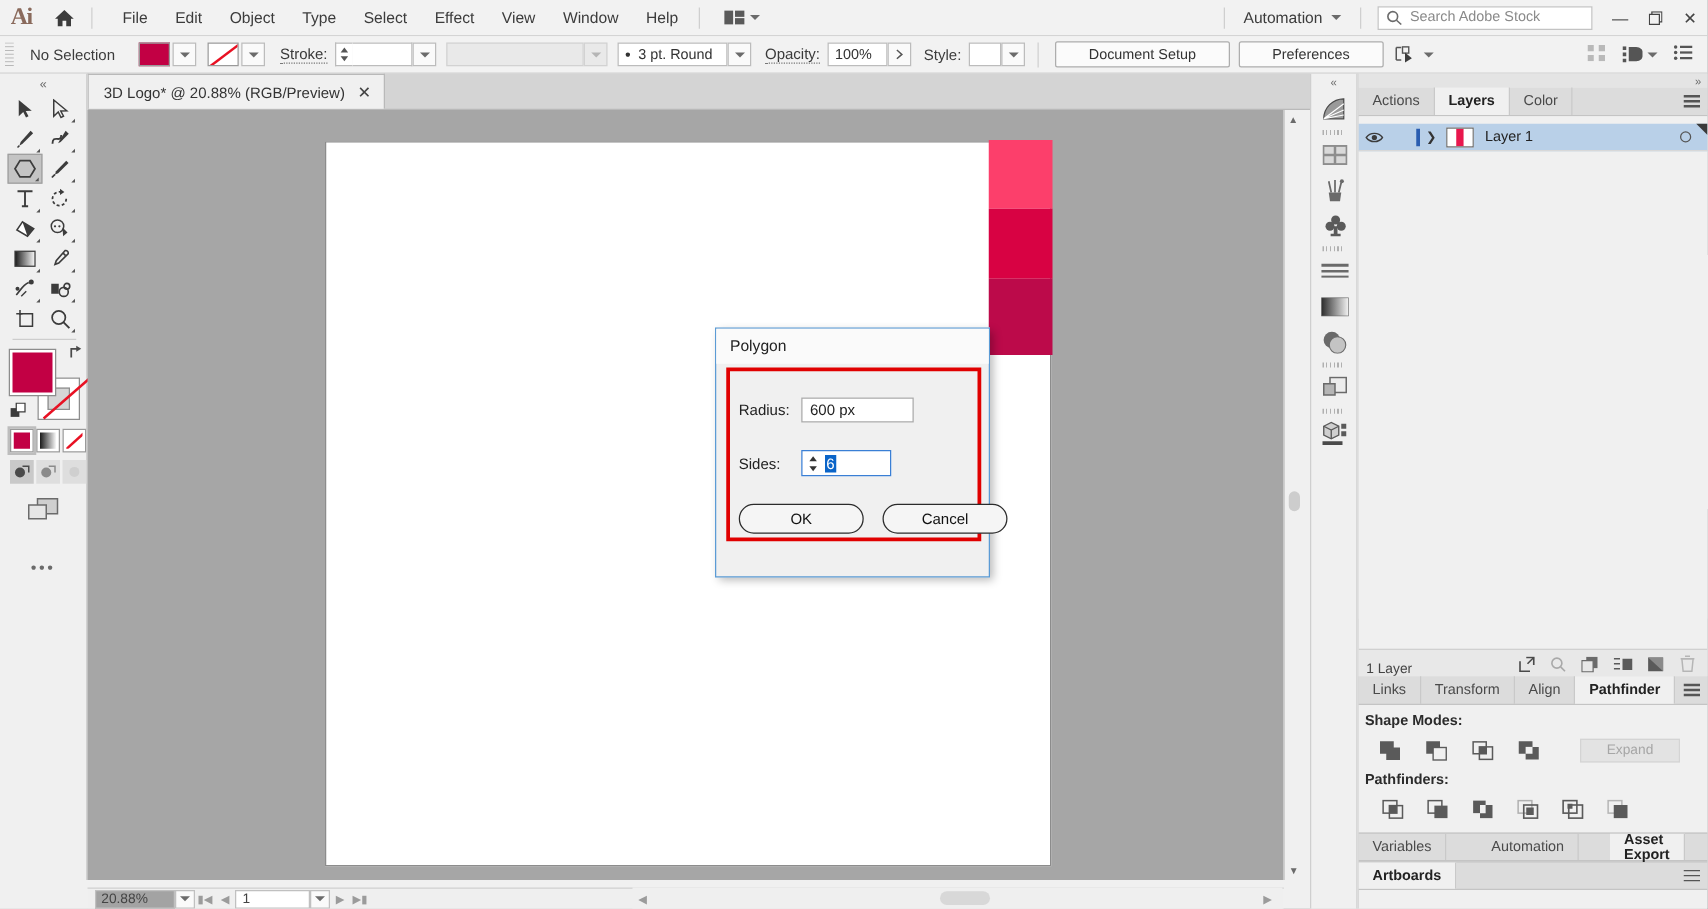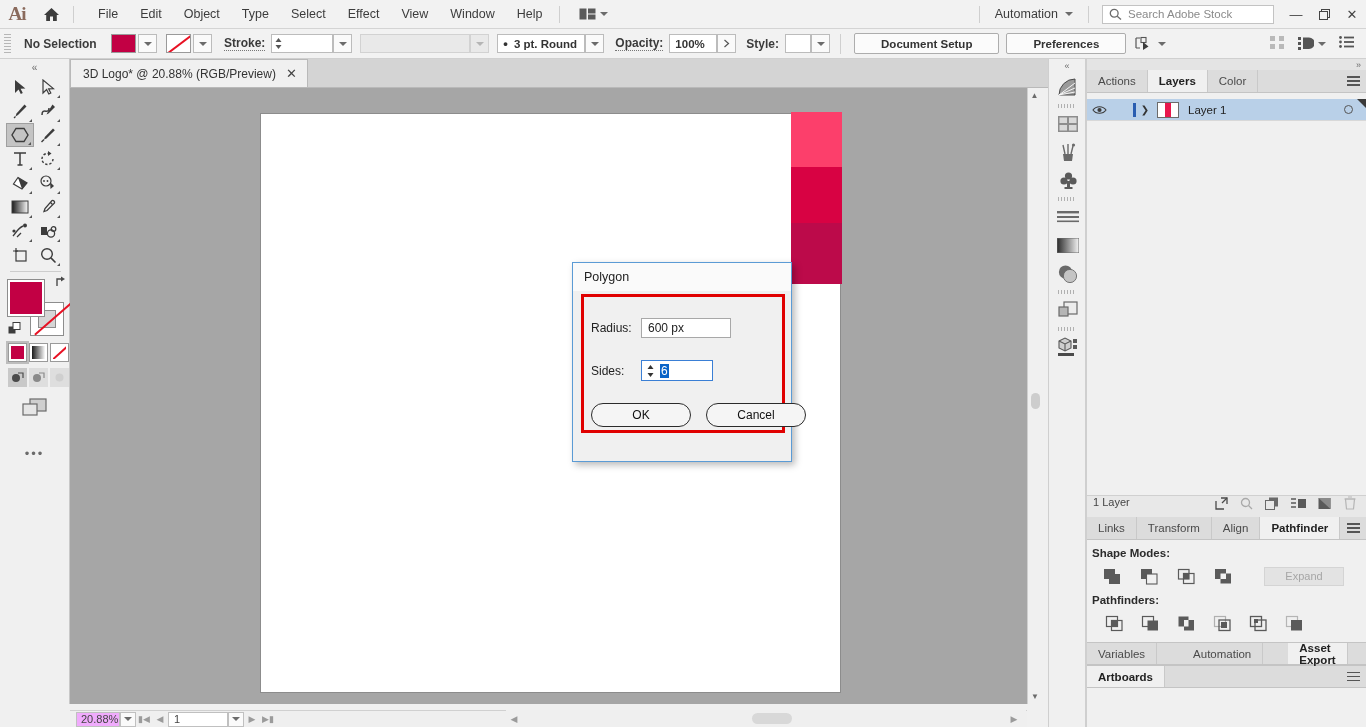--- a/index.html
+++ b/index.html
@@ -36,21 +36,21 @@
     width:172px; height:19px; background:#fff; border:1px solid #c3c3c3;
     padding:0 6px; margin:0 8px; color:#8a8a8a; font-size:11.5px;
   }
   .wbtns { display:flex; align-items:stretch; height:29px; }
   .wbtn { width:28px; display:flex; align-items:center; justify-content:center; color:#444; font-size:13px; }
 
   
   .controlbar {
     position:absolute; left:0; top:29px; width:1366px; height:30px;
     background:#f2f2f2; border-bottom:1px solid #d0d0d0;
-    display:flex; align-items:center; padding-left:4px;font-weight:bold;
+    display:flex; align-items:center; padding-left:4px;
   }
   .gripper { width:7px; height:20px; margin-right:4px;
     background-image:repeating-linear-gradient(to bottom,#b6b6b6 0 1px,transparent 1px 3px);
     background-size:3px 3px; background-repeat:repeat;
   }
   .cb-label { font-size:12px; color:#3c3c3c; }
   .sw-box { width:25px; height:19px; border:1px solid #9a9a9a; background:#fff; }
   .sw-fill { background:#c20044; }
   .dd-btn { width:19px; height:19px; border:1px solid #bcbcbc; background:#fafafa;
     display:flex; align-items:center; justify-content:center; }
@@ -134,21 +134,21 @@
     background:#efefef; display:flex; align-items:center;
   }
   .hthumb { position:absolute; left:246px; top:3px; width:40px; height:11px; background:#d8d8d8; border-radius:6px; }
 
   
   .statusbar {
     position:absolute; left:70px; top:710px; width:957px; height:17px;
     background:#efefef; border-top:1px solid #d0d0d0;
     display:flex; align-items:center; font-size:11px; color:#444;
   }
-  .zoombox { width:44px; height:15px; background:#f0abfc; border:1px solid #c0c0c0; display:flex; align-items:center; padding-left:4px; font-size:11px; }
+  .zoombox { width:64px; height:15px; background:#a3a3a3; border:1px solid #c0c0c0; display:flex; align-items:center; padding-left:4px; font-size:11px; }
   .nav-arrow { width:16px; display:flex; align-items:center; justify-content:center; color:#9b9b9b; font-size:9px; }
   .pagebox { width:60px; height:15px; background:#fff; border:1px solid #c0c0c0; display:flex; align-items:center; padding-left:5px; font-size:11px; }
   .status-center { flex:1; text-align:center; font-size:11px; color:#444; }
   .bottom-left-blank { position:absolute; left:0; top:704px; width:70px; height:23px; background:#f0f0f0; }
 
   
   .icondock {
     position:absolute; left:1048px; top:59px; width:38px; height:668px;
     background:#f0f0f0; border-left:1px solid #cfcfcf; border-right:1px solid #cfcfcf;
   }
@@ -185,22 +185,22 @@
   .eye-cell { width:24px; display:flex; align-items:center; justify-content:center; }
   .lock-cell { width:22px; }
   .sel-bar { width:3px; height:14px; background:#2a5db0; }
   .disc { width:18px; display:flex; align-items:center; justify-content:center; color:#333; font-size:10px; }
   .layer-thumb { width:22px; height:16px; border:1px solid #6b6b6b; background:#fff; margin-left:3px; overflow:hidden; display:flex; }
   .layer-name { margin-left:9px; font-size:11.5px; color:#222; }
   .target-circle { margin-left:auto; margin-right:13px; width:9px; height:9px; border:1.4px solid #555; border-radius:50%; }
   .layer-corner { position:absolute; right:0; top:0; width:0;height:0;border-right:9px solid #3a3a3a;border-bottom:9px solid transparent; }
   .layers-blank { height:374px; background:#f0f0f0; }
   .layers-footer {
-    display:flex; align-items:flex-start; height:22px; background:#e8e8e8;
-    border-top:1px solid #d0d0d0; padding:0 6px; font-size:11px; color:#444;
+    display:flex; align-items:flex-end; height:22px; background:#e8e8e8;
+    border-top:1px solid #d0d0d0; padding:0 6px; font-size:11px; color:#444;margin-top:24px;
   }
   .lf-icons { margin-left:auto; display:flex; align-items:center; gap:12px; padding-right:4px; }
   .section-lbl { font-size:11.5px; color:#2b2b2b; padding:7px 0 6px 4px; font-weight:bold; }
   .pf-row { display:flex; align-items:center; gap:15px; padding-left:12px; }
   .pf-btn { width:22px; height:22px; display:flex; align-items:center; justify-content:center; }
   .expand-btn {
     margin-left:auto; margin-right:22px; width:80px; height:19px; background:#e3e3e3;
     border:1px solid #d4d4d4; display:flex; align-items:center; justify-content:center;
     font-size:11px; color:#a6a6a6;
   }

